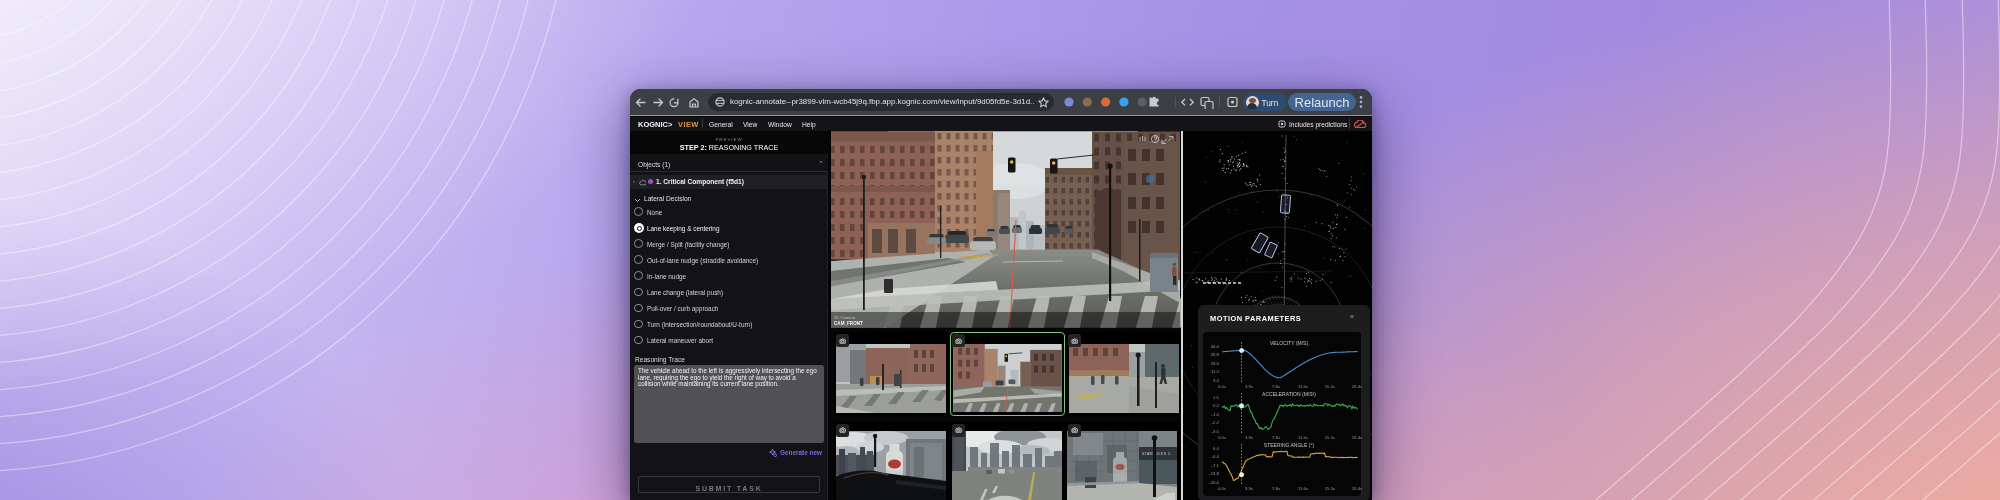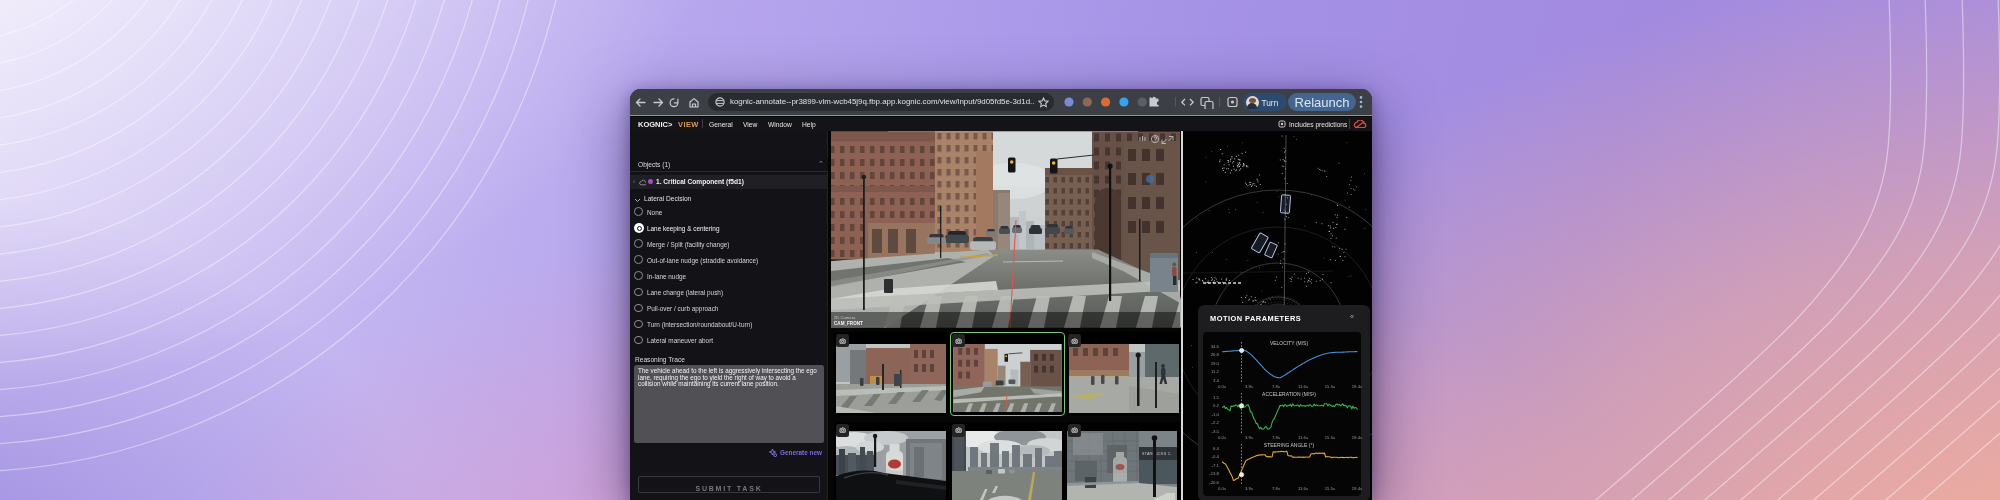--- a/index.html
+++ b/index.html
@@ -108,20 +108,24 @@
         <circle cx="4" cy="4" r="1.2" fill="#cfcfcf" stroke="none"></circle>
       </svg>
 <span class="abs" style="left:659px;top:4px;font-size:6.6px;color:#e8e4de">Includes predictions</span>
 <div class="abs" style="left:719px;top:2px;width:1px;height:10px;background:#3c3b40"></div>
 <svg class="abs" style="left:723px;top:3px" width="15" height="9" fill="none" stroke="#d94f3f" stroke-width="1.2">
         <path d="M4 7.5 a2.6 2.6 0 0 1 0-5.2 a3.4 3.4 0 0 1 6.6.8 a2.2 2.2 0 0 1 0 4.4 z"></path>
         <path d="M2.5 8 L11.5 1.5"></path>
       </svg>
 </div>
 <div class="abs" style="left:0;top:41.5px;width:198px;height:370px;background:#131216;border-right:1px solid #222">
+<div class="abs" style="left:0;top:0;width:198px;height:23px;background:#070708;text-align:center">
+<div style="font-size:4.4px;color:#8a888f;letter-spacing:1px;margin-top:6px">PREVIEW</div>
+<div style="font-size:7.2px;color:#fff;margin-top:1.5px"><b>STEP 2:</b> REASONING TRACE</div>
+      </div>
 <div class="abs" style="left:0;top:27px;width:198px;height:14px;background:#121115;border-bottom:1px solid #2a292e">
 <span class="abs" style="left:8px;top:3.5px;font-size:6.6px;color:#dcdcdf">Objects (1)</span>
 <span class="abs" style="left:188px;top:2.5px;font-size:7px;color:#9a9aa0">⌃</span>
       </div>
 <div class="abs" style="left:0;top:44.5px;width:198px;height:13.5px;background:#201f24">
 <span class="abs" style="left:3px;top:3px;font-size:6px;color:#8a8a90">›</span>
 <svg class="abs" style="left:9px;top:3.5px" width="7" height="7" fill="none" stroke="#a0a0a6" stroke-width=".8">
           <path d="M2.2 5.8 a1.6 1.6 0 0 1 0-3.2 a2.1 2.1 0 0 1 4.1.5 a1.4 1.4 0 0 1 0 2.7 z"></path>
         </svg>
 <span class="abs" style="left:18px;top:4.2px;width:5px;height:5px;border-radius:50%;background:#a14fc9"></span>

